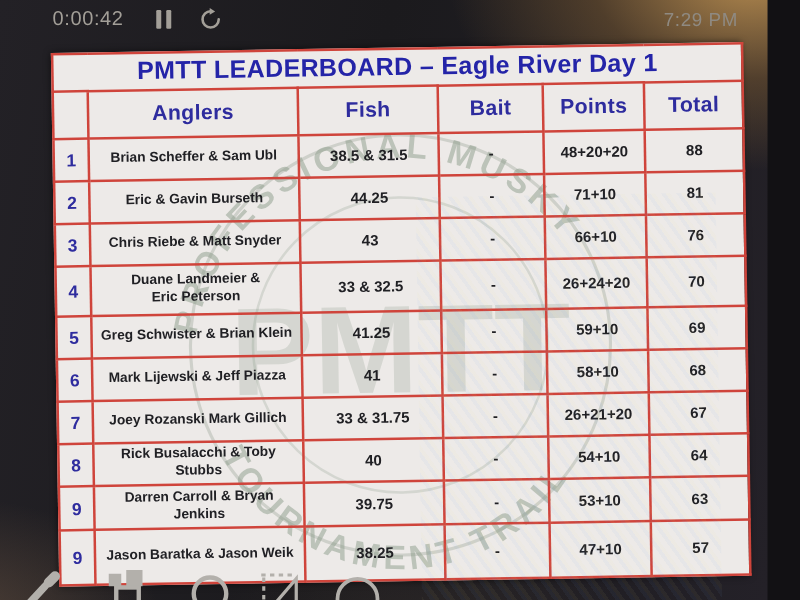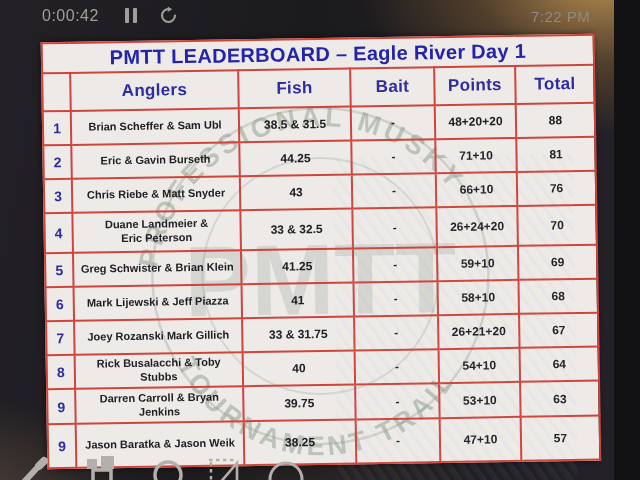--- a/index.html
+++ b/index.html
@@ -56,21 +56,21 @@
       <i></i>
         <i></i>
     </span>
     <span class="restart-btn">
       <svg width="19" height="19" viewBox="0 0 20 20">
         <path d="M10 3.2 A6.8 6.8 0 1 0 16.8 10" fill="none" stroke="#a39f98" stroke-width="2.2" stroke-linecap="round"></path>
         <polygon points="9.2,0.4 9.2,6.2 13.8,3.3" fill="#a39f98"></polygon>
       </svg>
     </span>
   </div>
-  <span class="clock">7:22 PM</span>
+  <span class="clock">7:29 PM</span>
 
   <div class="table-wrap">
     <div class="paper"></div>
 
     <svg class="watermark" viewBox="0 0 420 420">
       <circle cx="210" cy="210" r="168" fill="none" stroke="rgba(148,160,146,0.35)" stroke-width="2.5"></circle>
       <circle cx="210" cy="210" r="118" fill="none" stroke="rgba(148,160,146,0.28)" stroke-width="2"></circle>
       <defs>
         <path id="arcTop" d="M 45 225 A 165 165 0 0 1 375 225"></path>
         <path id="arcBot" d="M 55 262 A 158 158 0 0 0 365 262"></path>

